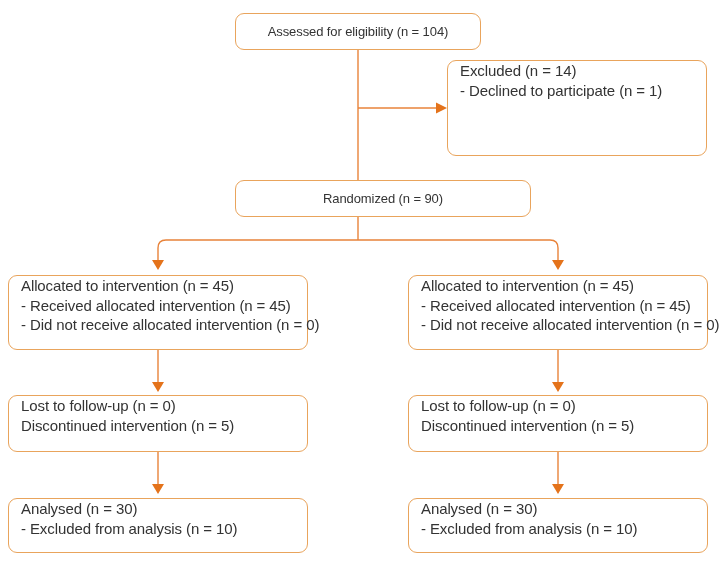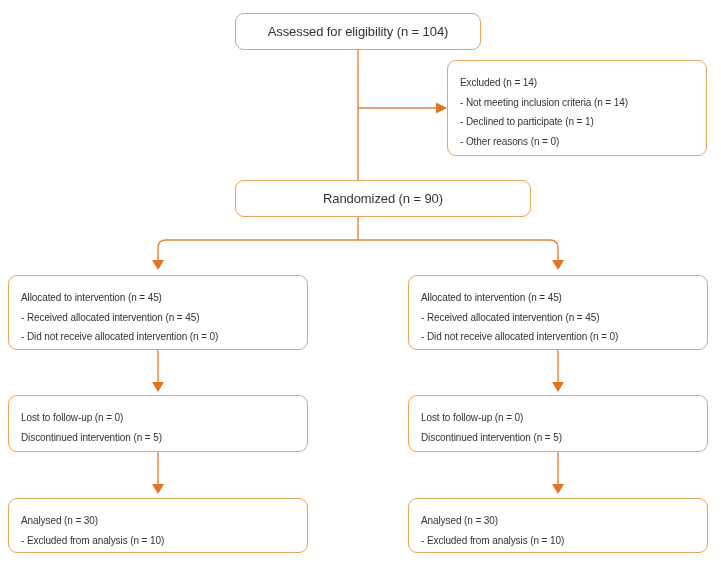--- a/index.html
+++ b/index.html
@@ -38,22 +38,22 @@
     background: #ffffff;
   }
   .box.center {
     display: flex;
     align-items: center;
     justify-content: center;
     font-size: 13px;
     letter-spacing: -0.1px;
   }
   .box.multi {
-    padding: 12px 12px 0 12px;
-    font-size: 10px;
+    padding: 0 12px 0 12px;
+    font-size: 15px;
     line-height: 19.5px;
     letter-spacing: -0.1px;
   }
   .box .tline {
     white-space: nowrap;
   }
 </style>
 </head>
 <body>
 
@@ -100,23 +100,21 @@
       <polygon points="552,484 564,484 558,494"></polygon>
     </g>
   </svg>
 
   <div class="box center" style="left:235px; top:13px; width:246px; height:37px;">
     <span class="tline">Assessed for eligibility (n = 104)</span>
   </div>
 
   <div class="box multi" style="left:447px; top:60px; width:260px; height:96px;">
     <div class="tline">Excluded (n = 14)</div>
-    <div class="tline">- Not meeting inclusion criteria (n = 14)</div>
     <div class="tline">- Declined to participate (n = 1)</div>
-    <div class="tline">- Other reasons (n = 0)</div>
   </div>
 
   <div class="box center" style="left:235px; top:180px; width:296px; height:37px;">
     <span class="tline">Randomized (n = 90)</span>
   </div>
 
   <div class="box multi" style="left:8px; top:275px; width:300px; height:75px;">
     <div class="tline">Allocated to intervention (n = 45)</div>
     <div class="tline">- Received allocated intervention (n = 45)</div>
     <div class="tline">- Did not receive allocated intervention (n = 0)</div>

